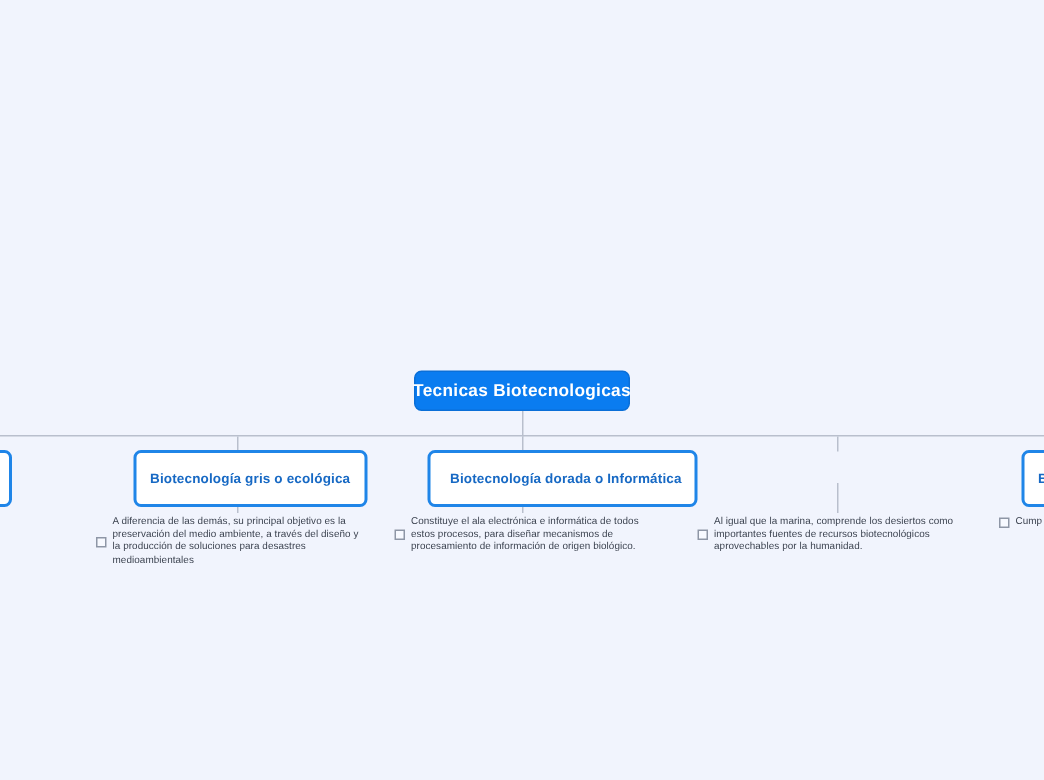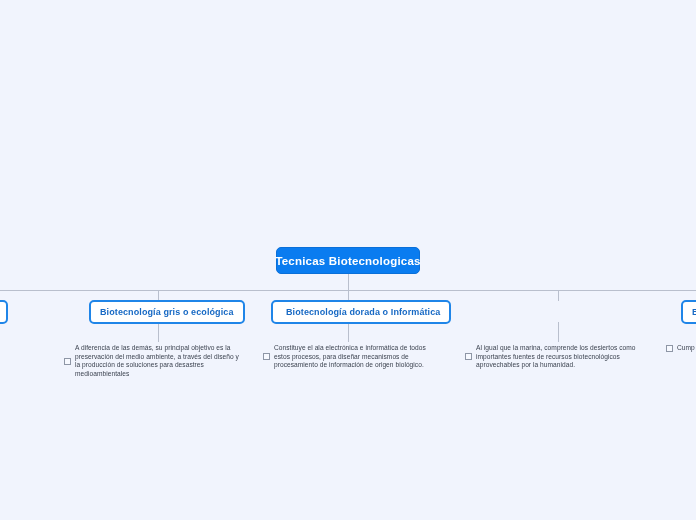--- a/index.html
+++ b/index.html
@@ -77,21 +77,21 @@
     letter-spacing: 0.2px;
     display: flex;
     align-items: center;
     justify-content: center;
     white-space: nowrap;
   }
 
   
   .branch-node {
     position: absolute;
-    height: 24px;
+    height: 38px;
     box-sizing: border-box;
     background: #ffffff;
     border: 2px solid #1f85e8;
     border-radius: 5px;
     color: #1769c4;
     font-size: 9px;
     font-weight: bold;
     letter-spacing: 0.1px;
     display: flex;
     align-items: center;
@@ -120,21 +120,21 @@
   .desc-text {
     font-size: 6.6px;
     line-height: 1.30;
     color: #3c4350;
     letter-spacing: 0.05px;
   }
 
   
   #node-0 { left: -42px; }
   #node-1 { left: 89px; }
-  #node-2 { left: 271px; padding-left: 13px; }
+  #node-2 { left: 285px; padding-left: 13px; }
   #node-3 { left: 484px; }
   #node-4 { left: 681px; }
   #drop-1 { left: 158px; }
   #drop-2 { left: 348px; }
   #drop-3 { left: 558px; }
   #stem-1 { left: 158px; }
   #stem-2 { left: 348px; }
   #stem-3 { left: 558px; }
 
   #desc-0 { left: -50px; width: 98px; }

